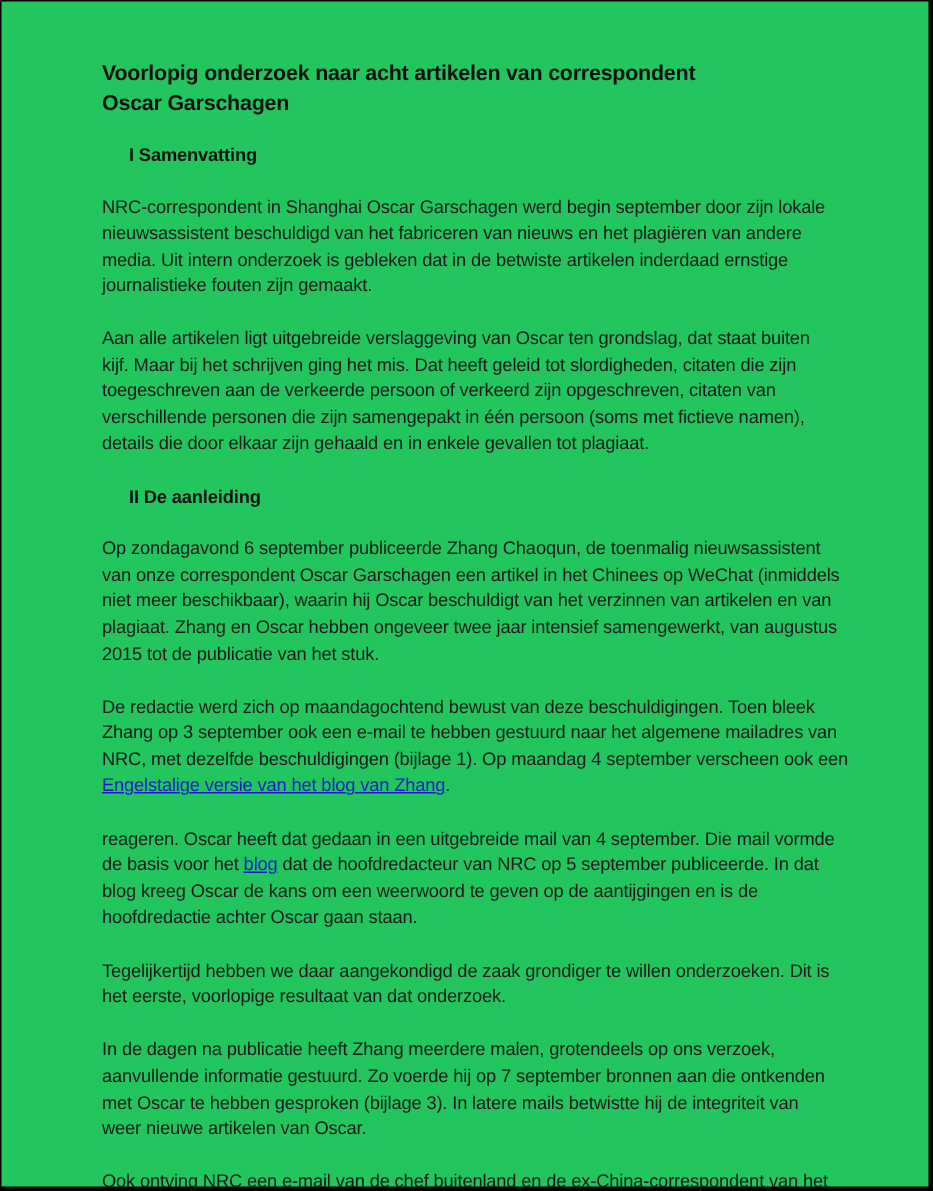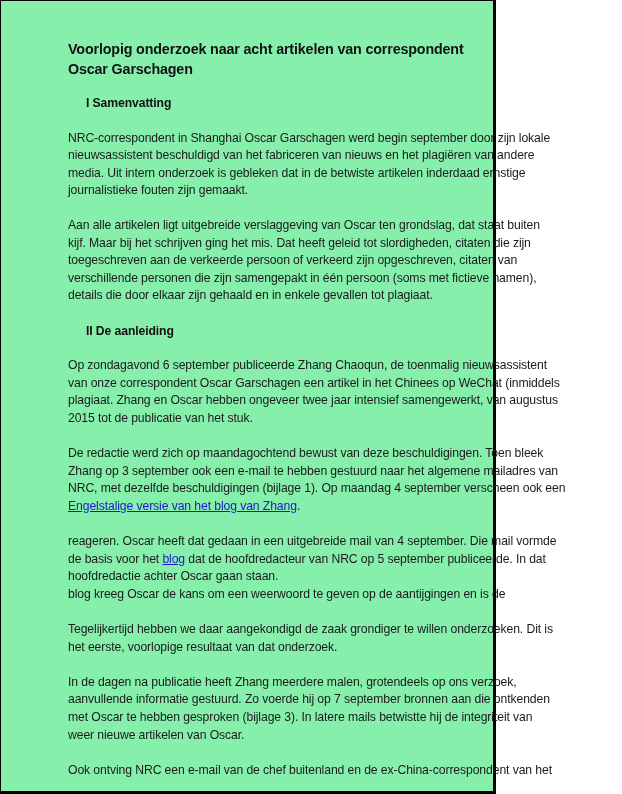--- a/index.html
+++ b/index.html
@@ -8,23 +8,23 @@
       background: #ffffff;
     }
     body {
       width: 622px;
       height: 794px;
       overflow: hidden;
     }
     .page {
       position: relative;
       box-sizing: border-box;
-      width: 496px;
+      width: 622px;
       height: 794px;
-      background: #86efac;
+      background: #22c55e;
       border-left: 1px solid #000;
       border-top: 1px solid #000;
       border-right: 3px solid #000;
       border-bottom: 3px solid #000;
     }
     .content {
       position: absolute;
       left: 67px;
       top: 38px;
       width: 520px;
@@ -86,36 +86,37 @@
       <span class="line">toegeschreven aan de verkeerde persoon of verkeerd zijn opgeschreven, citaten van</span>
       <span class="line">verschillende personen die zijn samengepakt in één persoon (soms met fictieve namen),</span>
       <span class="line">details die door elkaar zijn gehaald en in enkele gevallen tot plagiaat.</span>
     </p>
 
     <h2 class="section-heading">II De aanleiding</h2>
 
     <p class="para">
       <span class="line">Op zondagavond 6 september publiceerde Zhang Chaoqun, de toenmalig nieuwsassistent</span>
       <span class="line">van onze correspondent Oscar Garschagen een artikel in het Chinees op WeChat (inmiddels</span>
+      <span class="line">niet meer beschikbaar), waarin hij Oscar beschuldigt van het verzinnen van artikelen en van</span>
       <span class="line">plagiaat. Zhang en Oscar hebben ongeveer twee jaar intensief samengewerkt, van augustus</span>
       <span class="line">2015 tot de publicatie van het stuk.</span>
     </p>
 
     <p class="para">
       <span class="line">De redactie werd zich op maandagochtend bewust van deze beschuldigingen. Toen bleek</span>
       <span class="line">Zhang op 3 september ook een e-mail te hebben gestuurd naar het algemene mailadres van</span>
       <span class="line">NRC, met dezelfde beschuldigingen (bijlage 1). Op maandag 4 september verscheen ook een</span>
       <span class="line"><a class="doclink" href="#">Engelstalige versie van het blog van Zhang</a><span>.</span></span>
     </p>
 
     <p class="para">
       <span class="line">reageren. Oscar heeft dat gedaan in een uitgebreide mail van 4 september. Die mail vormde</span>
       <span class="line"><span>de basis voor het </span><a class="doclink" href="#">blog</a><span> dat de hoofdredacteur van NRC op 5 september publiceerde. In dat</span></span>
+      <span class="line">blog kreeg Oscar de kans om een weerwoord te geven op de aantijgingen en is de</span>
       <span class="line">hoofdredactie achter Oscar gaan staan.</span>
-      <span class="line">blog kreeg Oscar de kans om een weerwoord te geven op de aantijgingen en is de</span>
     </p>
 
     <p class="para">
       <span class="line">Tegelijkertijd hebben we daar aangekondigd de zaak grondiger te willen onderzoeken. Dit is</span>
       <span class="line">het eerste, voorlopige resultaat van dat onderzoek.</span>
     </p>
 
     <p class="para">
       <span class="line">In de dagen na publicatie heeft Zhang meerdere malen, grotendeels op ons verzoek,</span>
       <span class="line">aanvullende informatie gestuurd. Zo voerde hij op 7 september bronnen aan die ontkenden</span>

